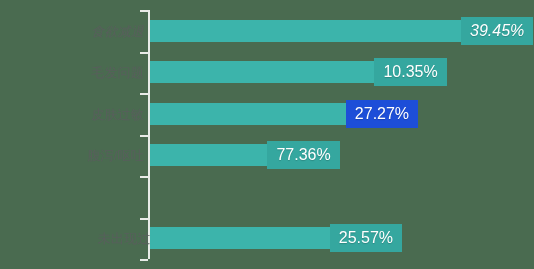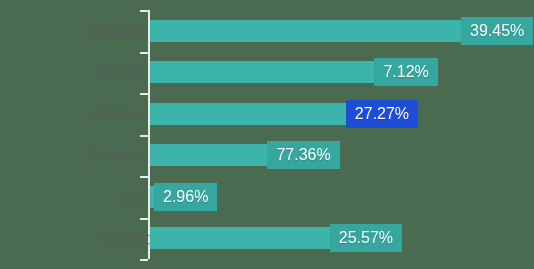--- a/index.html
+++ b/index.html
@@ -92,49 +92,44 @@
     <div class="axis-line" style="background: rgb(232, 236, 232);"></div>
 
     <div class="tick" style="top: 10px; background: rgb(232, 236, 232);"></div>
     <div class="tick" style="top: 51.5px; background: rgb(232, 236, 232);"></div>
     <div class="tick" style="top: 93px; background: rgb(232, 236, 232);"></div>
     <div class="tick" style="top: 134.5px; background: rgb(232, 236, 232);"></div>
     <div class="tick" style="top: 176px; background: rgb(232, 236, 232);"></div>
     <div class="tick" style="top: 217.5px; background: rgb(232, 236, 232);"></div>
     <div class="tick" style="top: 259px; background: rgb(232, 236, 232);"></div>
 
-    <div class="cat-row" style="top:10px;">
+    <div class="cat-row" style="top:10px;font-style:italic;">
       <div class="cat-label" style="color: rgb(88, 95, 92);">食欲减退</div>
       <div class="bar" style="width: 373px; background: rgb(60, 180, 171);"></div>
       <div class="value-chip" style="background: rgb(53, 167, 159); color: rgb(255, 255, 255); left: 461px;">39.45%</div>
     </div>
 
     <div class="cat-row" style="top:51.5px;">
       <div class="cat-label" style="color: rgb(88, 95, 92);">毛发问题</div>
       <div class="bar" style="width: 286.392px; background: rgb(60, 180, 171);"></div>
-      <div class="value-chip" style="background: rgb(53, 167, 159); color: rgb(255, 255, 255); left: 374.392px;">7.12%</div>
+      <div class="value-chip" style="background: rgb(53, 167, 159); color: rgb(255, 255, 255); left: 374.392px;">10.35%</div>
     </div>
 
     <div class="cat-row" style="top:93px;">
       <div class="cat-label" style="color: rgb(88, 95, 92);">皮肤过敏</div>
       <div class="bar" style="width: 257.838px; background: rgb(60, 180, 171);"></div>
       <div class="value-chip" style="background: #1d4ed8; color: rgb(255, 255, 255); left: 345.838px;">27.27%</div>
     </div>
 
     <div class="cat-row" style="top:134.5px;">
       <div class="cat-label" style="color: rgb(88, 95, 92);">腹泻/呕吐</div>
       <div class="bar" style="width: 179.456px; background: rgb(60, 180, 171);"></div>
       <div class="value-chip" style="background: rgb(53, 167, 159); color: rgb(255, 255, 255); left: 267.456px;">77.36%</div>
     </div>
 
-    <div class="cat-row" style="top:176px;">
-      <div class="cat-label" style="color: rgb(88, 95, 92);">其他</div>
-      <div class="bar" style="width: 27.9868px; background: rgb(60, 180, 171);"></div>
-      <div class="value-chip" style="background: rgb(53, 167, 159); color: rgb(255, 255, 255); left: 154px;">2.96%</div>
-    </div>
 
     <div class="cat-row" style="top:217.5px;padding-left:33px;">
       <div class="cat-label" style="color: rgb(88, 95, 92);">未出现过问题</div>
       <div class="bar" style="width: 241.765px; background: rgb(60, 180, 171);"></div>
       <div class="value-chip" style="background: rgb(53, 167, 159); color: rgb(255, 255, 255); left: 329.765px;">25.57%</div>
     </div>
 
   </div>
 </div>
 

